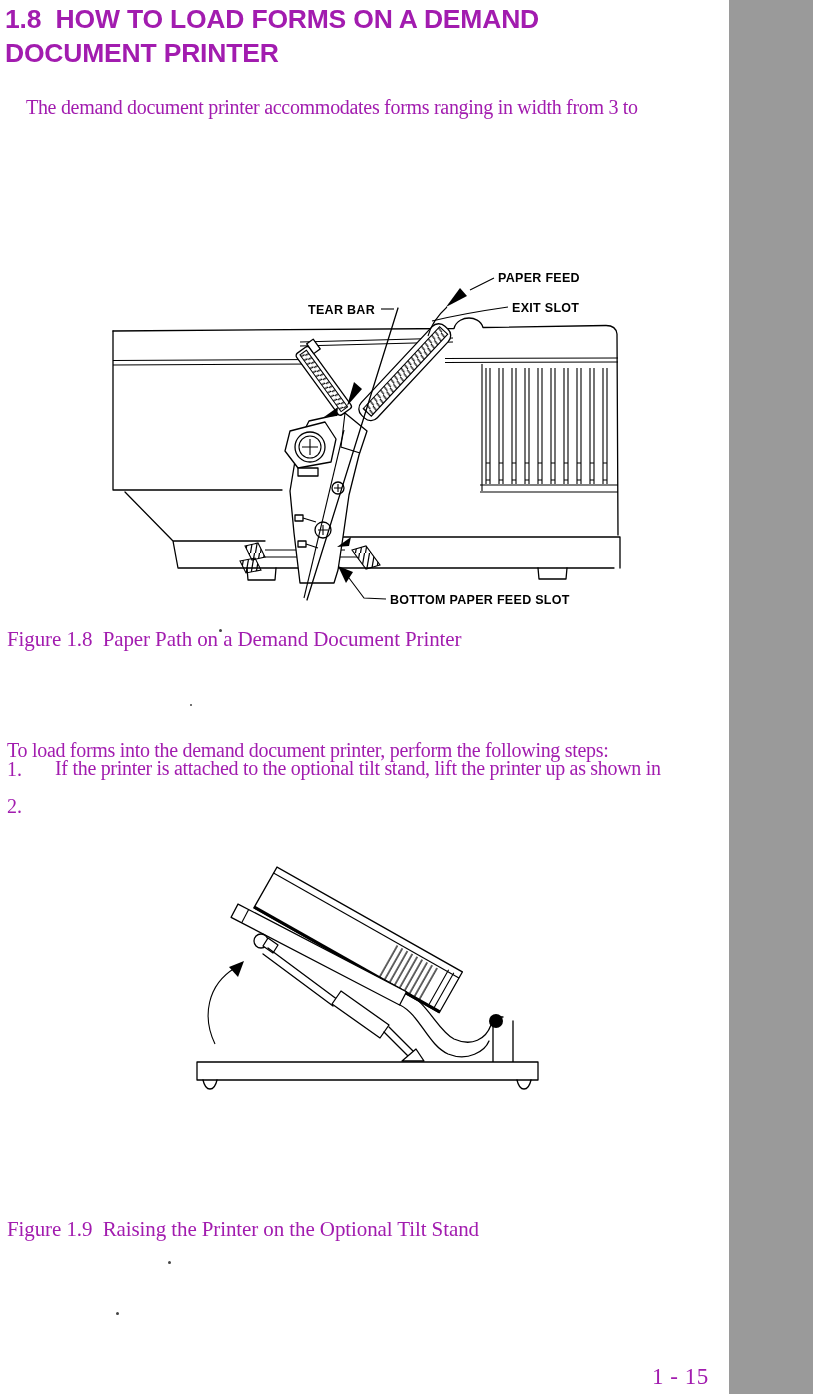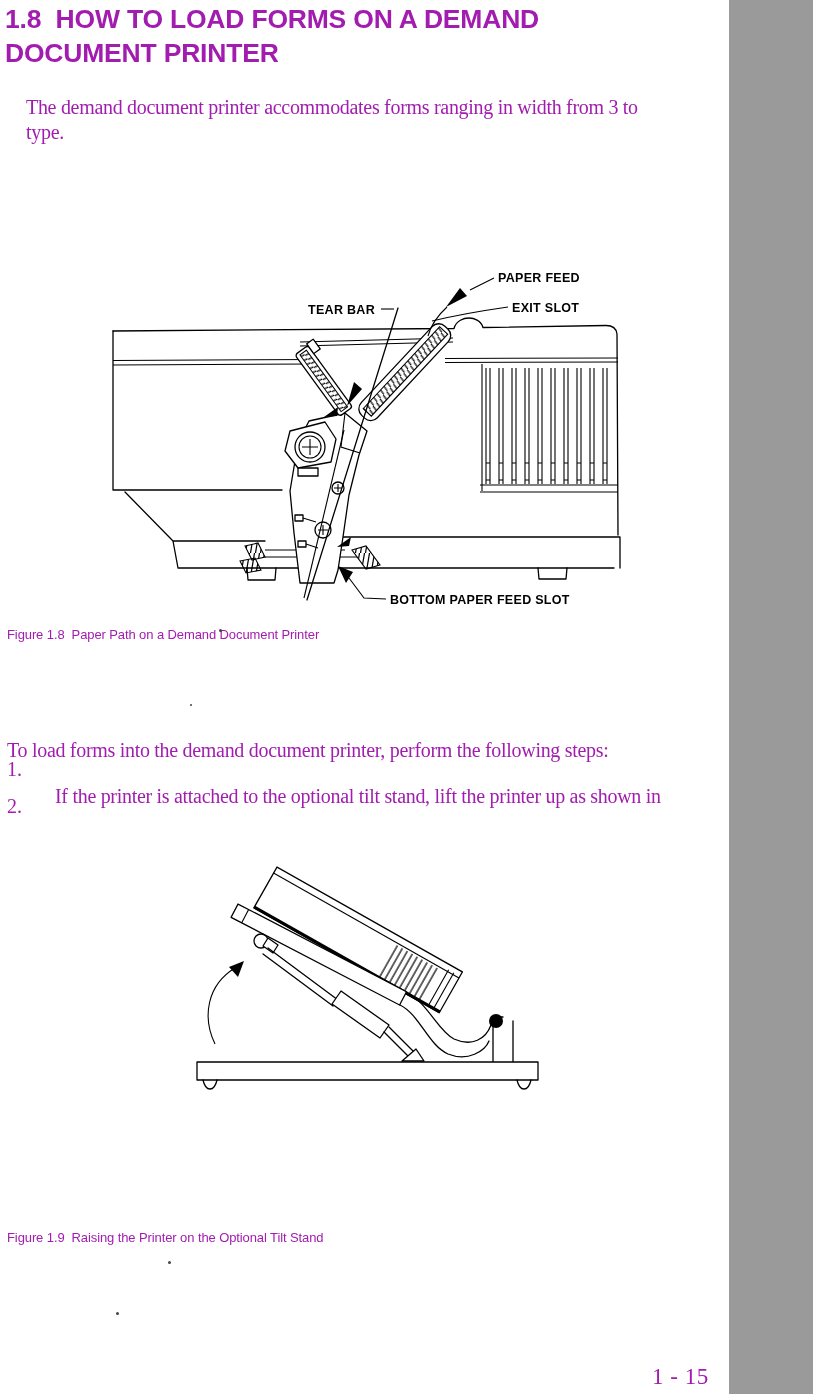--- a/index.html
+++ b/index.html
@@ -12,25 +12,25 @@
            font-size:26.5px;line-height:33.5px;letter-spacing:-0.2px;}
   
   .bodytxt{font-size:20px;line-height:24.6px;letter-spacing:-0.3px;}
   #intro{left:18px;top:95px;margin-left:8px;}
   #figintro{left:7px;top:223px;}
   #loadintro{left:7px;top:738px;font-family:Liberation Serif, serif;}
   .stepnum{font-size:20px;line-height:24.6px;}
   #step1-num{left:7px;top:757px;}
   #step1-text{left:55px;top:757px;}
   #step2-num{left:7px;top:794px;}
-  #step2-text{left:55px;top:784px;font-family:Liberation Serif, serif;}
+  #step2-text{left:55px;top:756px;font-family:Liberation Serif, serif;}
   
-  .caption{font-family:Liberation Sans, sans-serif;font-size:13px;letter-spacing:-0.1px;white-space:pre;}
+  .caption{font-family:Liberation Serif, serif;font-size:21px;letter-spacing:-0.1px;white-space:pre;}
   #caption18{left:7px;top:627px;}
-  #caption19{left:7px;top:1217px;margin-top:13px;}
+  #caption19{left:7px;top:1217px;}
   #pagenum{left:652px;top:1364px;font-size:23px;letter-spacing:0.5px;}
   
   #fig18{left:95px;top:265px;}
   #fig19{left:180px;top:855px;}
   svg{display:block;}
   svg .ln{fill:none;stroke:#000;stroke-width:1.3;stroke-linecap:round;stroke-linejoin:round;}
   svg .thin{fill:none;stroke:#000;stroke-width:1.1;}
   svg .wfill{fill:#fff;stroke:#000;stroke-width:1.3;stroke-linejoin:round;}
   svg .solid{fill:#000;stroke:none;}
   svg text{font-family:"Liberation Sans",sans-serif;font-weight:bold;font-size:12.5px;
@@ -42,21 +42,20 @@
 
 <div id="page">
 
   <div id="heading" class="abs">
       <div class="tline">1.8  HOW TO LOAD FORMS ON A DEMAND</div>
       <div class="tline">DOCUMENT PRINTER</div>
     </div>
 
   <div id="intro" class="abs bodytxt">
       <div class="tline">The demand document printer accommodates forms ranging in width from 3 to</div>
-      <div class="tline">type.</div>
     </div>
 
 
   <div id="fig18" class="abs">
     <svg width="540" height="350" viewBox="0 0 540 350">
       <defs>
         <pattern id="hatch" width="5" height="24" patternUnits="userSpaceOnUse">
           <line x1="4.5" y1="0" x2="0.5" y2="24" stroke="#000" stroke-width="1.2"></line>
         </pattern>
         <pattern id="vent" width="5.7" height="40" patternUnits="userSpaceOnUse">

